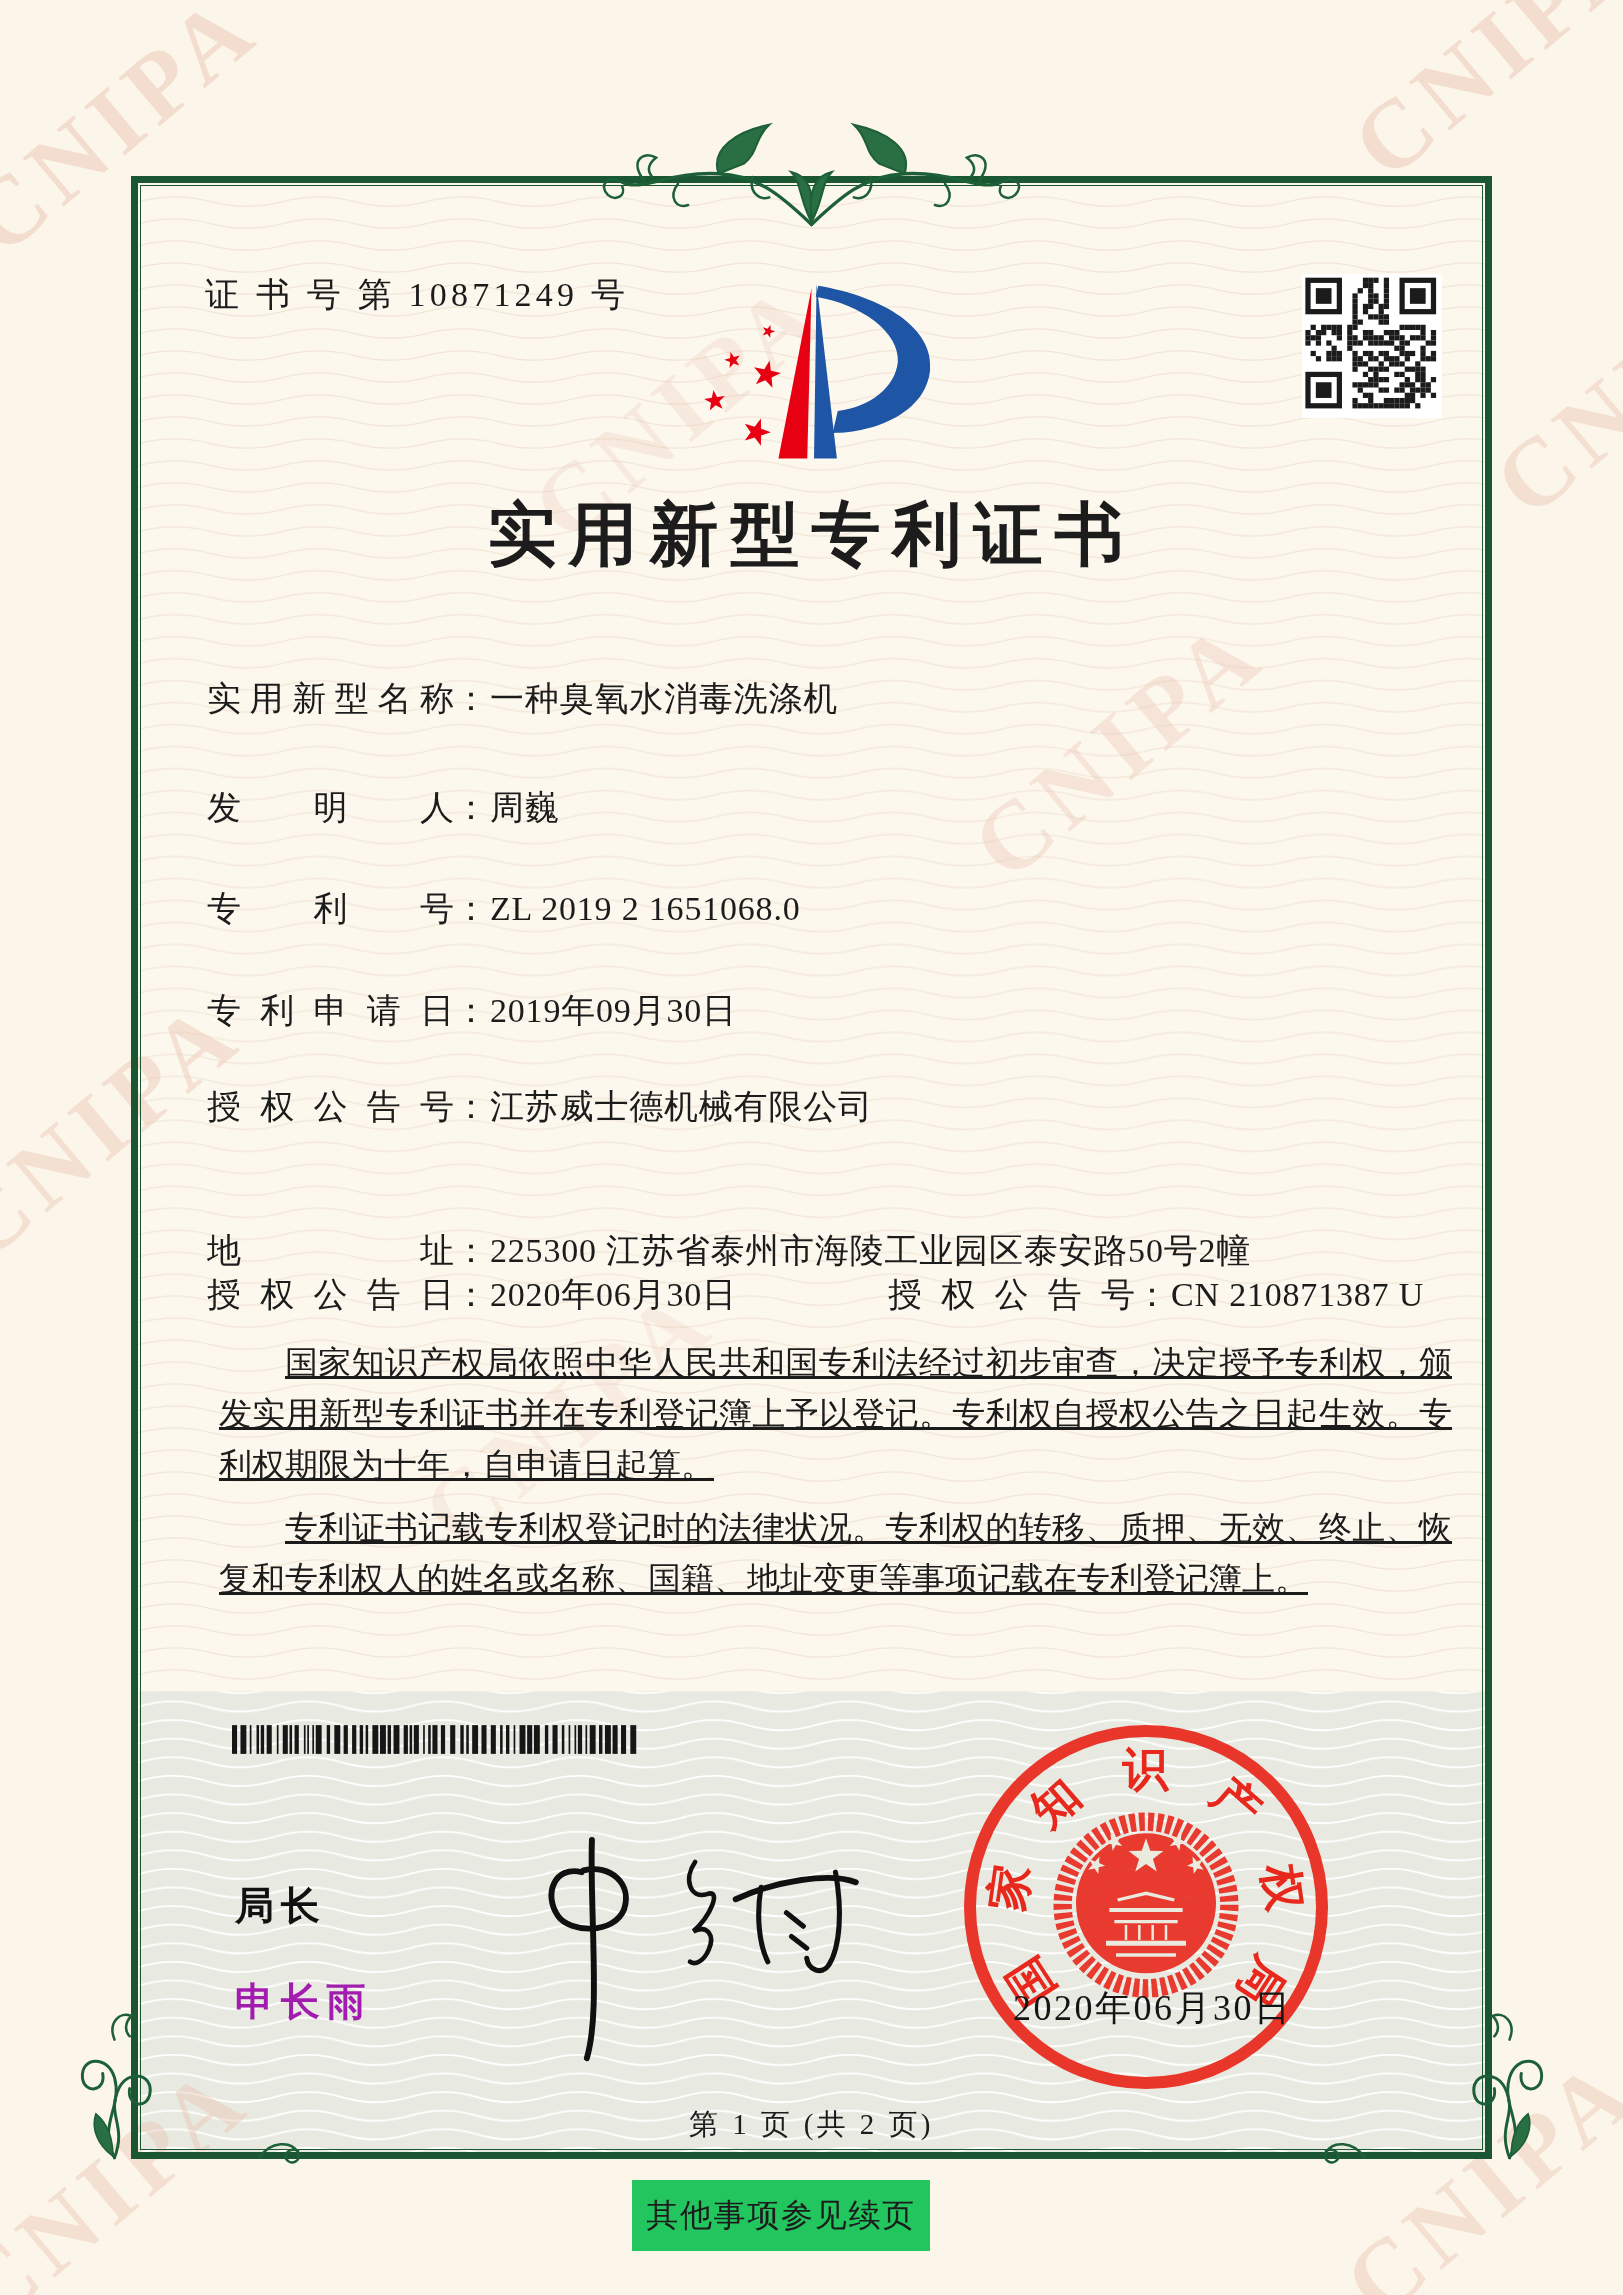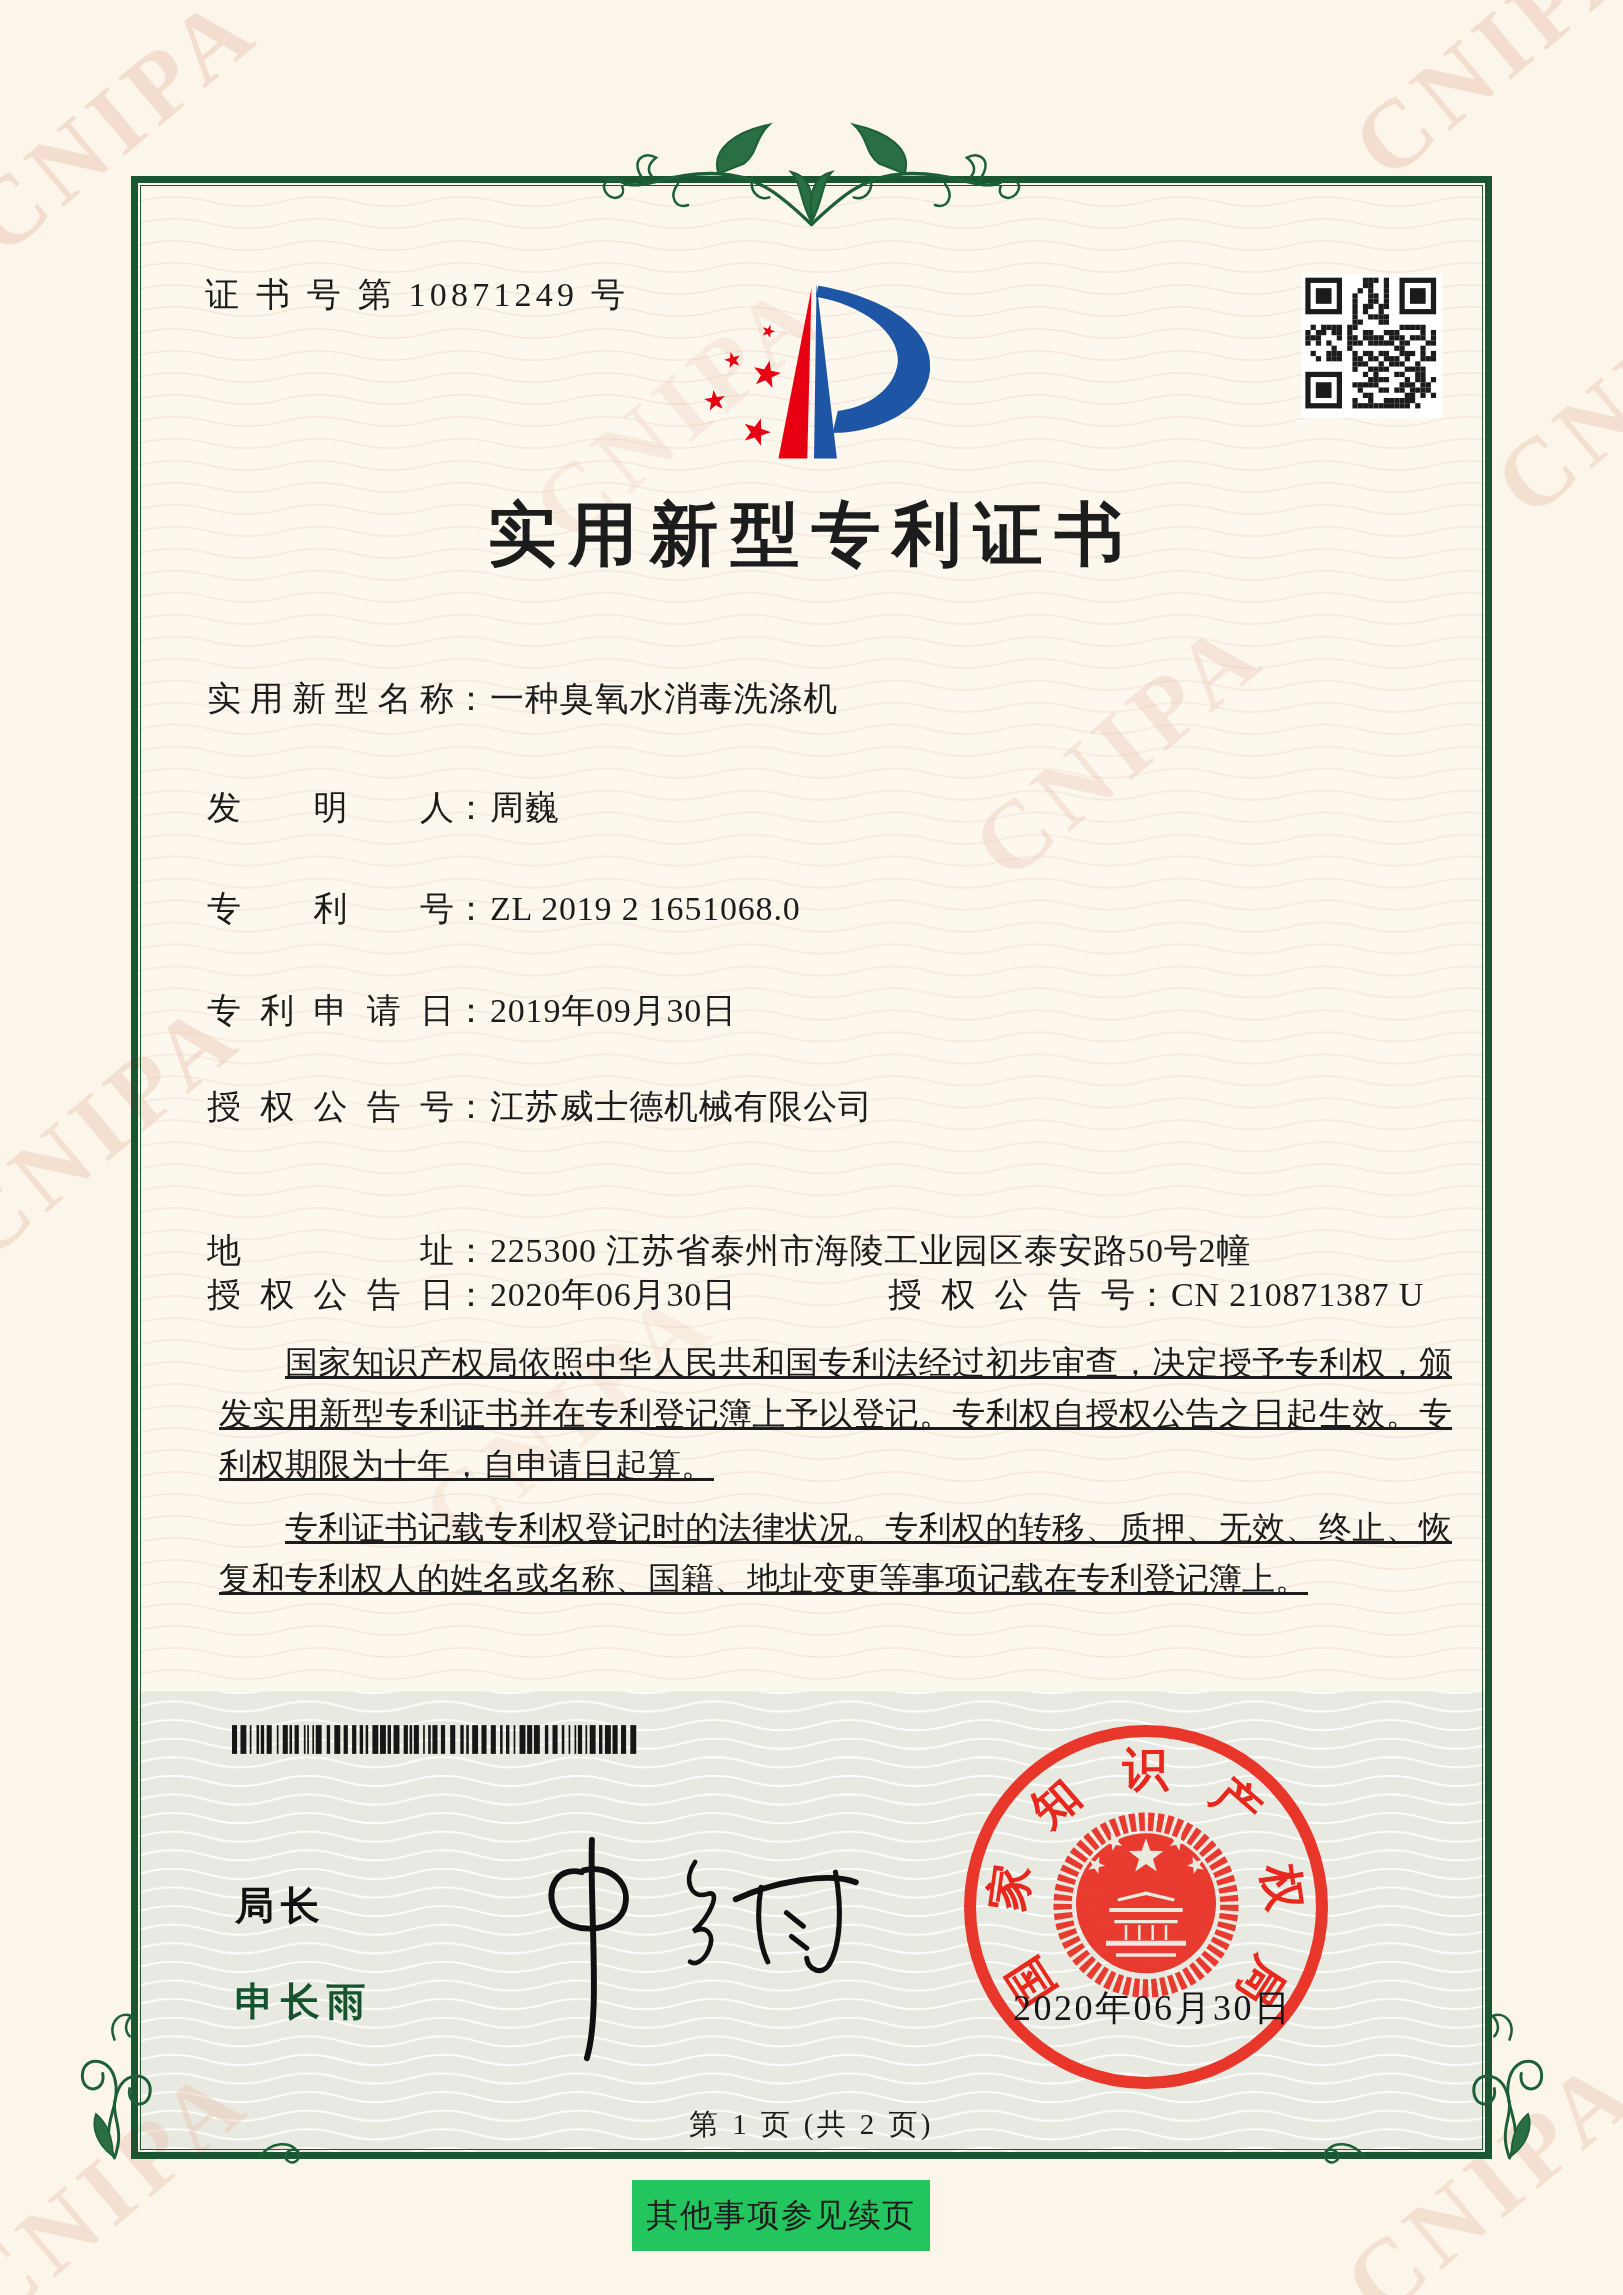--- a/index.html
+++ b/index.html
@@ -40,21 +40,21 @@
 
   .paras{position:absolute;left:207px;top:1326px;width:1257px;font-size:33px;line-height:51px;
       text-align:justify;}
   .paras p{margin:12px;text-indent:2em;text-decoration:underline;}
 
   .barcode{position:absolute;left:232px;top:1725px;}
 
   .director-title{position:absolute;left:235px;top:1879px;font-size:39px;font-weight:600;
       letter-spacing:6.8px;font-family:"Liberation Sans","DejaVu Sans",sans-serif;color:#111;}
   .director-name{position:absolute;left:235px;top:1975px;font-size:39px;font-weight:600;
-      letter-spacing:6.8px;font-family:"Liberation Sans","DejaVu Sans",sans-serif;color:#14532d;}
+      letter-spacing:6.8px;font-family:"Liberation Sans","DejaVu Sans",sans-serif;color:#a21caf;}
   .signature{position:absolute;left:482px;top:1828px;}
 
   
   .seal{position:absolute;left:964px;top:1725px;width:364px;height:364px;z-index:4;}
   .seal-ring{position:absolute;left:0;top:0;width:364px;height:364px;border:12.7px solid #e8281c;
       border-radius:50%;box-sizing:border-box;opacity:.93;}
   .seal-char{position:absolute;width:51px;height:51px;font-size:46px;font-weight:bold;color:#e8281c;
       text-align:center;line-height:51px;}
   .seal-emblem{position:absolute;left:82px;top:80px;opacity:.9;}
   .seal-date{position:absolute;left:1013px;top:1984px;font-size:36px;letter-spacing:2.5px;color:#151515;z-index:5;white-space:nowrap;}

